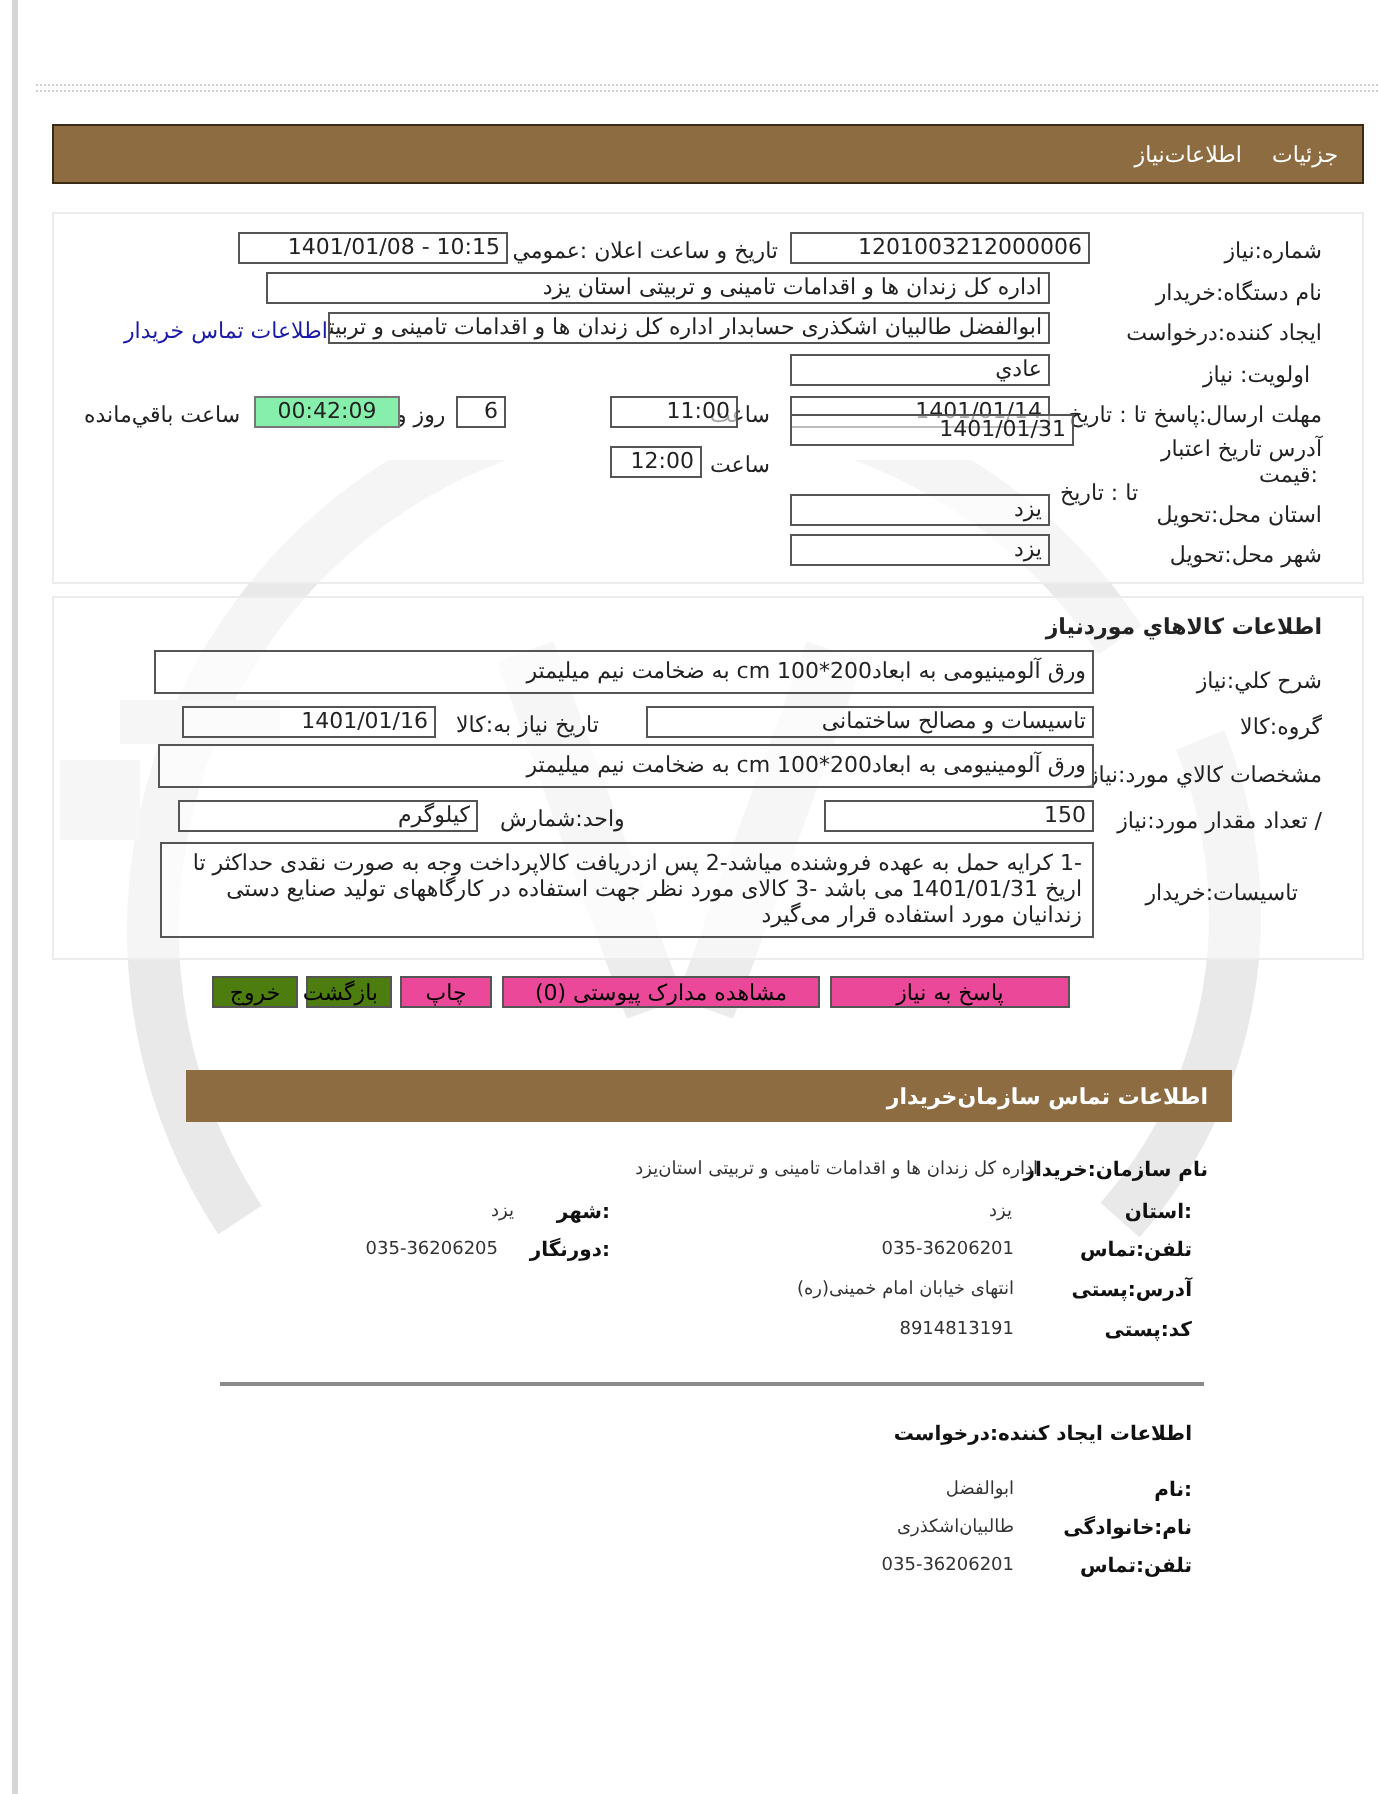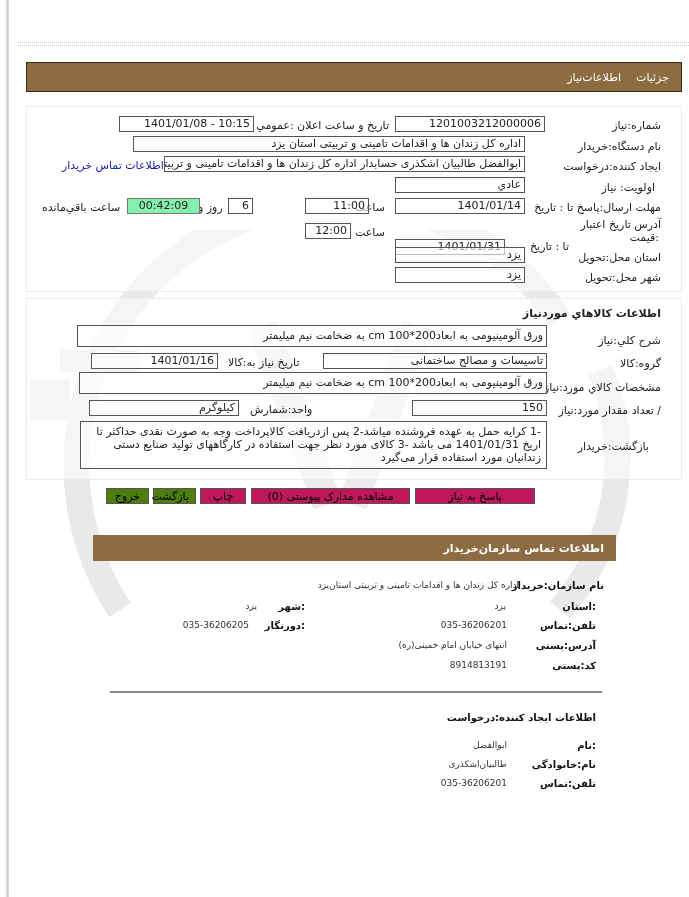--- a/index.html
+++ b/index.html
@@ -20,21 +20,21 @@
   .lbl { position:absolute; font-size:11px; color:#222; white-space:nowrap; }
   .box { position:absolute; height:16px; border:1px solid #555; background:rgba(255,255,255,0.6);
          box-sizing:border-box; font-size:11px; line-height:14px; padding:0 3px; white-space:nowrap; overflow:hidden; text-align:right; }
   .box.ltr { direction:ltr; text-align:right; }
   .box.timer { background:#86efac; border-color:#777; text-align:center; }
   .link { position:absolute; color:#1a1aa8; font-size:11px; white-space:nowrap; cursor:pointer; }
   .bold { font-weight:bold; }
 
   .btn { position:absolute; top:488px; height:16px; box-sizing:border-box; border:1px solid #555;
          font-size:11px; line-height:14px; text-align:center; cursor:pointer; font-family:"DejaVu Sans", sans-serif; }
-  .btn.green { background:#be185d; }
+  .btn.green { background:#ec4899; }
   .btn.pink { background:#4d7c0f; }
 
   .contact-bar { position:absolute; left:93px; top:535px; width:523px; height:26px; background:#8d6c42;
                  color:#fff; font-weight:bold; font-size:11px; }
   .contact-bar span { position:absolute; right:12px; top:7px; }
   .c-lbl { position:absolute; font-size:10px; font-weight:bold; color:#111; white-space:nowrap; }
   .c-val { position:absolute; font-size:9px; color:#333; white-space:nowrap; }
   .sep { position:absolute; left:110px; top:691px; width:492px; height:2px; background:#8a8a8a; }
 </style>
 </head>
@@ -83,21 +83,21 @@
 <span class="lbl" style="left:355px;top:201px">ساعت</span>
 <div class="box ltr" style="left:305px;top:198px;width:64px">11:00</div>
 <div class="box ltr" style="left:228px;top:198px;width:25px">6</div>
 <span class="lbl" style="left:198px;top:201px">روز و</span>
 <div class="box timer" style="left:127px;top:198px;width:73px">00:42:09</div>
 <span class="lbl" style="left:42px;top:201px">ساعت باقي‌مانده</span>
 
 <span class="lbl" style="right:28px;top:218px">آدرس تاریخ اعتبار</span>
 <span class="lbl" style="right:30px;top:231px">:قیمت</span>
 <span class="lbl" style="left:530px;top:240px">تا : تاریخ</span>
-<div class="box ltr" style="left:395px;top:239px;width:110px">1401/01/31</div>
+<div class="box ltr" style="left:395px;top:207px;width:142px">1401/01/31</div>
 <span class="lbl" style="left:355px;top:226px">ساعت</span>
 <div class="box ltr" style="left:305px;top:223px;width:46px">12:00</div>
 
 <span class="lbl" style="right:28px;top:251px">استان محل:تحویل</span>
 <div class="box" style="left:395px;top:247px;width:130px">یزد</div>
 
 <span class="lbl" style="right:28px;top:271px">شهر محل:تحویل</span>
 <div class="box" style="left:395px;top:267px;width:130px">یزد</div>
 
 <div class="panel" style="top:298px;height:182px;"></div>
@@ -112,21 +112,21 @@
 <div class="box ltr" style="left:91px;top:353px;width:127px">1401/01/16</div>
 
 <span class="lbl" style="right:28px;top:381px">مشخصات کالاي مورد:نیاز</span>
 <div class="box" style="left:79px;top:372px;width:468px;height:22px;line-height:20px">ورق   آلومینیومی به ابعاد200*100 cm به  ضخامت  نیم  میلیمتر</div>
 
 <span class="lbl" style="right:28px;top:404px">/ تعداد مقدار مورد:نیاز</span>
 <div class="box ltr" style="left:412px;top:400px;width:135px">150</div>
 <span class="lbl" style="left:250px;top:403px">واحد:شمارش</span>
 <div class="box" style="left:89px;top:400px;width:150px">کیلوگرم</div>
 
-<span class="lbl" style="right:40px;top:440px">بازگشت:خریدار</span>
+<span class="lbl" style="right:40px;top:440px">تاسیسات:خریدار</span>
 <div class="box" style="left:80px;top:421px;width:467px;height:48px;white-space:normal;line-height:13px;padding:3px 5px">-1 کرایه حمل به عهده فروشنده میاشد-2 پس ازدریافت کالاپرداخت وجه به صورت نقدی حداکثر تا اریخ 1401/01/31 می باشد -3 کالای مورد نظر جهت استفاده در کارگاههای تولید صنایع دستی زندانیان مورد استفاده قرار می‌گیرد</div>
 
 <button class="btn green" style="left:415px;width:120px">پاسخ به نیاز</button>
 <button class="btn green" style="left:251px;width:159px">مشاهده مدارک پیوستی (0)</button>
 <button class="btn green" style="left:200px;width:46px">چاپ</button>
 <button class="btn pink" style="left:153px;width:43px">بازگشت</button>
 <button class="btn pink" style="left:106px;width:43px">خروج</button>
 
 <div class="contact-bar">
   <span>اطلاعات  تماس  سازمان‌خریدار</span>

